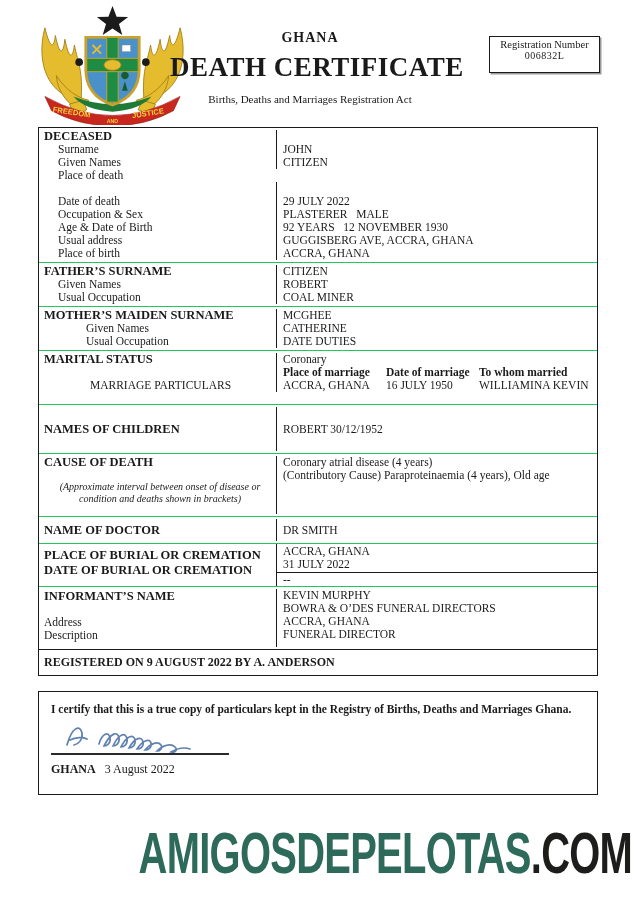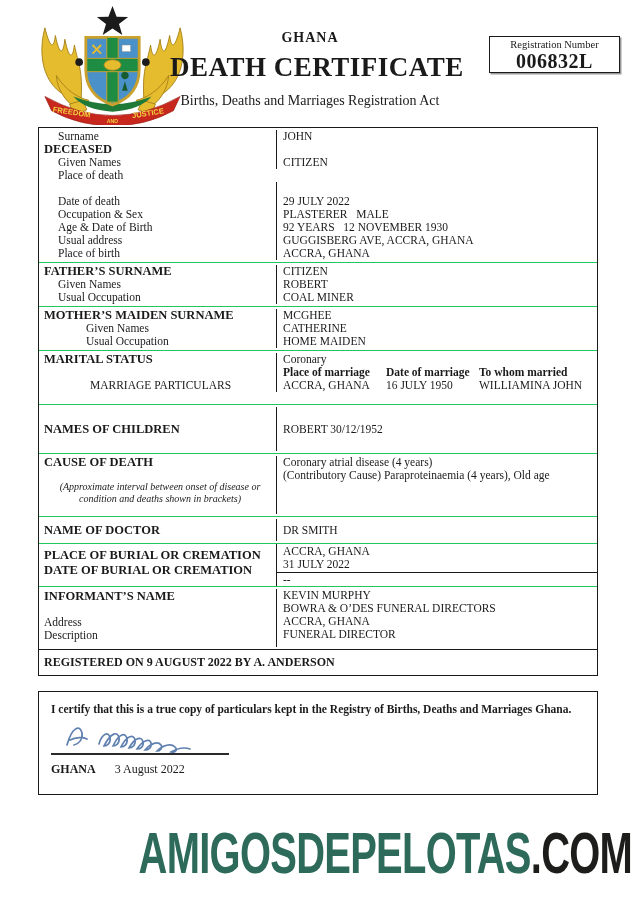--- a/index.html
+++ b/index.html
@@ -11,28 +11,28 @@
     font-family: "Liberation Serif", serif;
     color: #1a1a1a;
     overflow: hidden;
   }
   
   .header { position: relative; height: 127px; }
   .coat { position: absolute; left: 30px; top: 5px; }
   .title-block { position: absolute; left: 170px; top: 30px; width: 280px; text-align: center; }
   .country { font-size: 14px; font-weight: bold; letter-spacing: 1px; }
   .doc-title { font-size: 27px; font-weight: bold; letter-spacing: 0.5px; margin-top: 6px; white-space: nowrap; }
-  .act { font-size: 14px; margin-top: 10px; }
+  .act { font-size: 11px; margin-top: 10px; }
   .reg-box {
-    position: absolute; left: 489px; top: 36px; width: 131px; height: 37px;
+    position: absolute; left: 489px; top: 36px; width: 111px; height: 37px;
     border: 1.5px solid #1a1a1a; box-shadow: 1.5px 1.5px 0 #9a9a9a;
     text-align: center; padding-top: 2px;
   }
   .reg-label { font-size: 10.5px; }
-  .reg-number { font-size: 20px; letter-spacing: 0.5px; font-weight: bold; }
+  .reg-number { font-size: 10px; letter-spacing: 0.5px; }
   
   .cert-table {
     position: absolute; left: 38px; top: 127px; width: 560px;
     border: 1.5px solid #1a1a1a;
     font-size: 11.5px; line-height: 13px;
   }
   .sec { border-top: 1px solid #22c55e; padding: 2px 0 2px 0; }
   .sec:first-child { border-top: none; }
   .line { display: grid; grid-template-columns: 237px 1fr; min-height: 13px; }
   .cell-l { padding-left: 5px; }
@@ -71,21 +71,21 @@
   
   .certify-box {
     position: absolute; left: 38px; top: 691px; width: 560px; height: 104px;
     border: 1.2px solid #1a1a1a; padding: 11px 12px 8px 12px;
   }
   .certify-text { font-weight: bold; font-size: 11.5px; }
   .signature { display: block; margin: 4px 0 0 8px; }
   .sig-line { width: 178px; border-top: 2px solid #2a2a2a; margin-top: -2px; }
   .date-row { display: flex; justify-content: space-between; margin-top: 7px; font-size: 12px; }
   .date-label { font-weight: bold; }
-  .date-value { margin-left: 19px; font-weight: normal; }
+  .date-value { margin-left: 9px; font-weight: normal; }
   .registrar { font-weight: bold; }
   
   .watermark {
     position: absolute; right: 2px; bottom: 13px;
     font-family: "Liberation Sans", sans-serif;
     font-weight: bold; font-size: 57px; letter-spacing: -1px;
     transform: scaleX(0.70); transform-origin: right center;
     white-space: nowrap;
   }
 </style>
@@ -146,26 +146,26 @@
     <div class="reg-box">
       <div class="reg-label">Registration Number</div>
       <div class="reg-number">006832L</div>
     </div>
   </div>
 
   <div class="cert-table">
 
     <div class="sec">
       <div class="line">
+          <div class="cell-l"><span class="sec-title">DECEASED</span></div>
+          <div class="cell-r"></div>
+        </div>
+      <div class="line">
           <div class="cell-l"><span class="sub">Surname</span></div>
           <div class="cell-r"><span class="value">JOHN</span></div>
-        </div>
-      <div class="line">
-          <div class="cell-l"><span class="sec-title">DECEASED</span></div>
-          <div class="cell-r"></div>
         </div>
       <div class="line">
           <div class="cell-l"><span class="sub">Given Names</span></div>
           <div class="cell-r"><span class="value">CITIZEN</span></div>
         </div>
       <div class="line">
           <div class="cell-l"><span class="sub">Place of death</span></div>
         </div>
       <div class="line blank">
           <div class="cell-l"></div>
@@ -212,21 +212,21 @@
       <div class="line">
           <div class="cell-l"><span class="sec-title">MOTHER’S MAIDEN SURNAME</span></div>
           <div class="cell-r"><span class="value">MCGHEE</span></div>
         </div>
       <div class="line">
           <div class="cell-l"><span class="sub2">Given Names</span></div>
           <div class="cell-r"><span class="value">CATHERINE</span></div>
         </div>
       <div class="line">
           <div class="cell-l"><span class="sub2">Usual Occupation</span></div>
-          <div class="cell-r"><span class="value">HOME MAIDEN</span></div>
+          <div class="cell-r"><span class="value">DATE DUTIES</span></div>
         </div>
     </div>
 
     <div class="sec pad-b12">
       <div class="line">
           <div class="cell-l"><span class="sec-title">MARITAL STATUS</span></div>
           <div class="cell-r"><span class="value">Coronary</span></div>
         </div>
       <div class="line">
           <div class="cell-l"></div>
@@ -234,21 +234,21 @@
         <span class="m-head">Place of marriage</span>
         <span class="m-head">Date of marriage</span>
         <span class="m-head">To whom married</span>
       </div>
         </div>
       <div class="line">
           <div class="cell-l"><span class="particulars">MARRIAGE PARTICULARS</span></div>
           <div class="cell-r m-cols">
         <span class="value">ACCRA, GHANA</span>
         <span class="value">16 JULY 1950</span>
-        <span class="value">WILLIAMINA JOHN</span>
+        <span class="value">WILLIAMINA KEVIN</span>
       </div>
         </div>
     </div>
 
     <div class="sec row-mid">
       <div class="line">
           <div class="cell-l">
             <span class="sec-title">NAMES OF CHILDREN</span>
           </div>
           <div class="cell-r">

